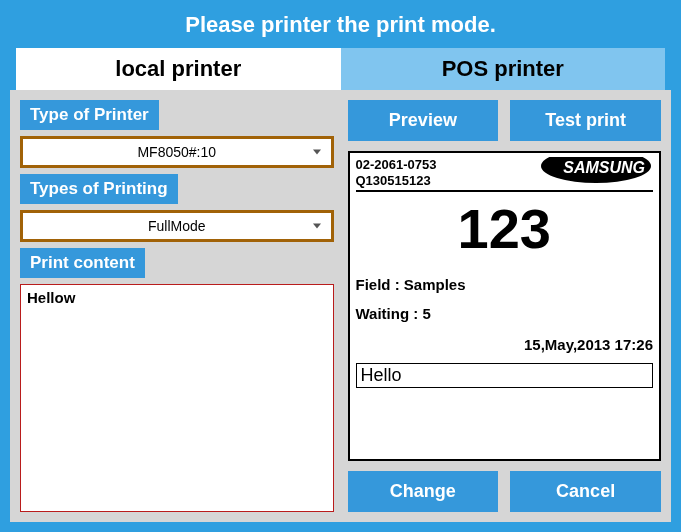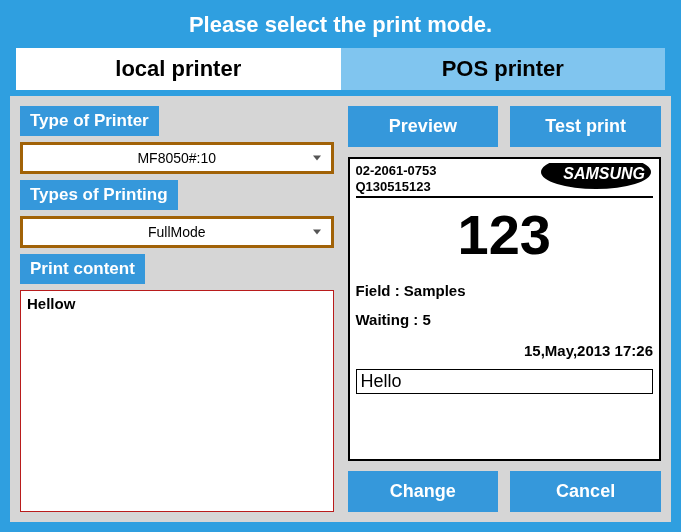--- a/index.html
+++ b/index.html
@@ -40,21 +40,21 @@
     background: #80c5ef;
     color: #000;
   }
   .tab.inactive {
     background: #fff;
     color: #000;
   }
   .content {
     flex: 1;
     background: #d6d6d6;
-    margin: 6px 10px 10px 10px;
+    margin: 0 10px 10px 10px;
     display: flex;
     gap: 14px;
     padding: 10px;
   }
   .left-col {
     flex: 1;
     display: flex;
     flex-direction: column;
     gap: 6px;
   }
@@ -184,21 +184,21 @@
     font-size: 18px;
     padding: 1px 4px;
     margin-top: 10px;
     width: 100%;
   }
 </style>
 </head>
 <body>
 
 <div class="window">
-  <div class="titlebar">Please select the print mode.</div>
+  <div class="titlebar">Please printer the print mode.</div>
 
   <div class="tabbar">
     <div class="tab inactive">local printer</div>
     <div class="tab active">POS printer</div>
   </div>
 
   <div class="content">
     <div class="left-col">
       <div class="section-label">Type of Printer</div>
       <div class="dropdown">

